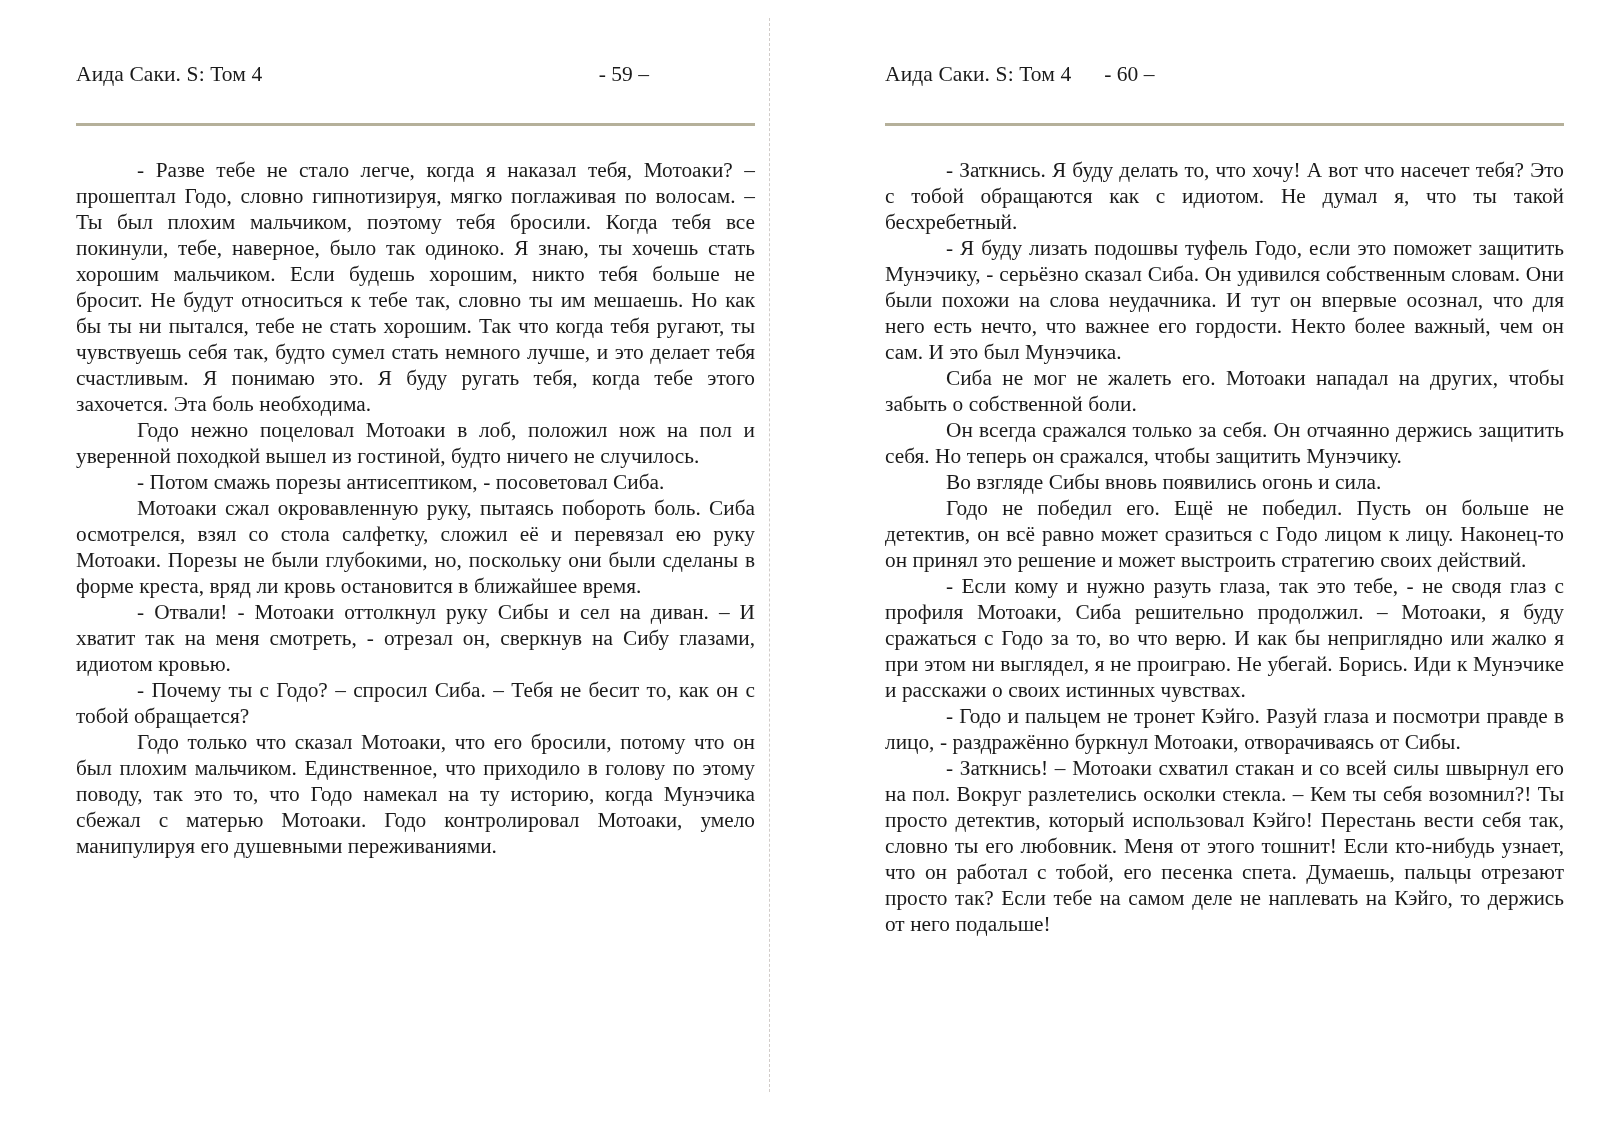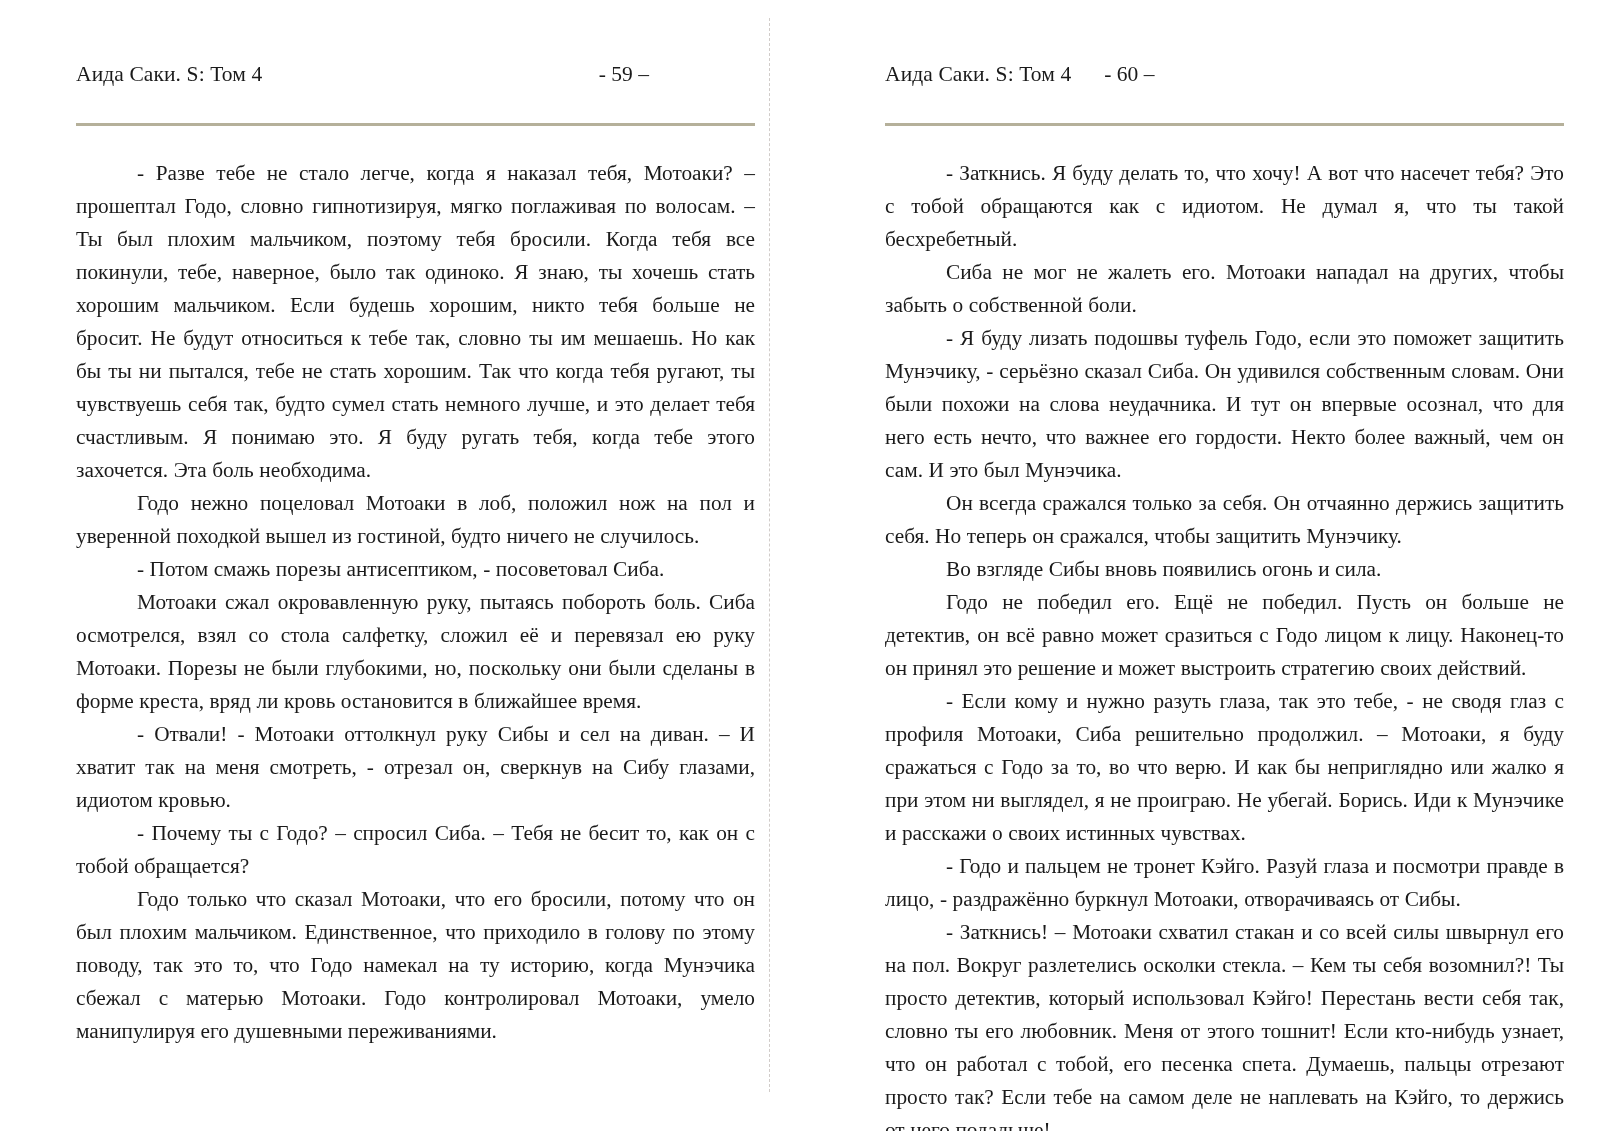--- a/index.html
+++ b/index.html
@@ -73,21 +73,21 @@
     background: #b5b09a;
     width: 679px;
   }
 
   .body-text {
     margin-top: 31px;
   }
   .body-text p {
     margin: 0;
     font-size: 21.3px;
-    line-height: 33px;
+    line-height: 26px;
     text-align: justify;
     text-indent: 61px;
     text-justify: inter-word;
     hyphens: none;
     word-spacing: .2px;
   }
 </style>
 </head>
 <body>
 
@@ -117,22 +117,22 @@
 
   <div class="page page-right">
     <div class="page-inner">
       <div class="running-head">
         <span class="book-title">Аида Саки. S: Том 4</span>
         <span class="folio">- 60 –</span>
       </div>
       <div class="head-rule"></div>
       <div class="body-text">
         <p>- Заткнись. Я буду делать то, что хочу! А вот что насечет тебя? Это с тобой обращаются как с идиотом. Не думал я, что ты такой бесхребетный.</p>
+        <p>- Я буду лизать подошвы туфель Годо, если это поможет защитить Мунэчику, - серьёзно сказал Сиба. Он удивился собственным словам. Они были похожи на слова неудачника. И тут он впервые осознал, что для него есть нечто, что важнее его гордости. Некто более важный, чем он сам. И это был Мунэчика.</p>
         <p>Сиба не мог не жалеть его. Мотоаки нападал на других, чтобы забыть о собственной боли.</p>
-        <p>- Я буду лизать подошвы туфель Годо, если это поможет защитить Мунэчику, - серьёзно сказал Сиба. Он удивился собственным словам. Они были похожи на слова неудачника. И тут он впервые осознал, что для него есть нечто, что важнее его гордости. Некто более важный, чем он сам. И это был Мунэчика.</p>
         <p>Он всегда сражался только за себя. Он отчаянно держись защитить себя. Но теперь он сражался, чтобы защитить Мунэчику.</p>
         <p>Во взгляде Сибы вновь появились огонь и сила.</p>
         <p>Годо не победил его. Ещё не победил. Пусть он больше не детектив, он всё равно может сразиться с Годо лицом к лицу. Наконец-то он принял это решение и может выстроить стратегию своих действий.</p>
         <p>- Если кому и нужно разуть глаза, так это тебе, - не сводя глаз с профиля Мотоаки, Сиба решительно продолжил. – Мотоаки, я буду сражаться с Годо за то, во что верю. И как бы неприглядно или жалко я при этом ни выглядел, я не проиграю. Не убегай. Борись. Иди к Мунэчике и расскажи о своих истинных чувствах.</p>
         <p>- Годо и пальцем не тронет Кэйго. Разуй глаза и посмотри правде в лицо, - раздражённо буркнул Мотоаки, отворачиваясь от Сибы.</p>
         <p>- Заткнись! – Мотоаки схватил стакан и со всей силы швырнул его на пол. Вокруг разлетелись осколки стекла. – Кем ты себя возомнил?! Ты просто детектив, который использовал Кэйго! Перестань вести себя так, словно ты его любовник. Меня от этого тошнит! Если кто-нибудь узнает, что он работал с тобой, его песенка спета. Думаешь, пальцы отрезают просто так? Если тебе на самом деле не наплевать на Кэйго, то держись от него подальше!</p>
       </div>
     </div>
   </div>
 

